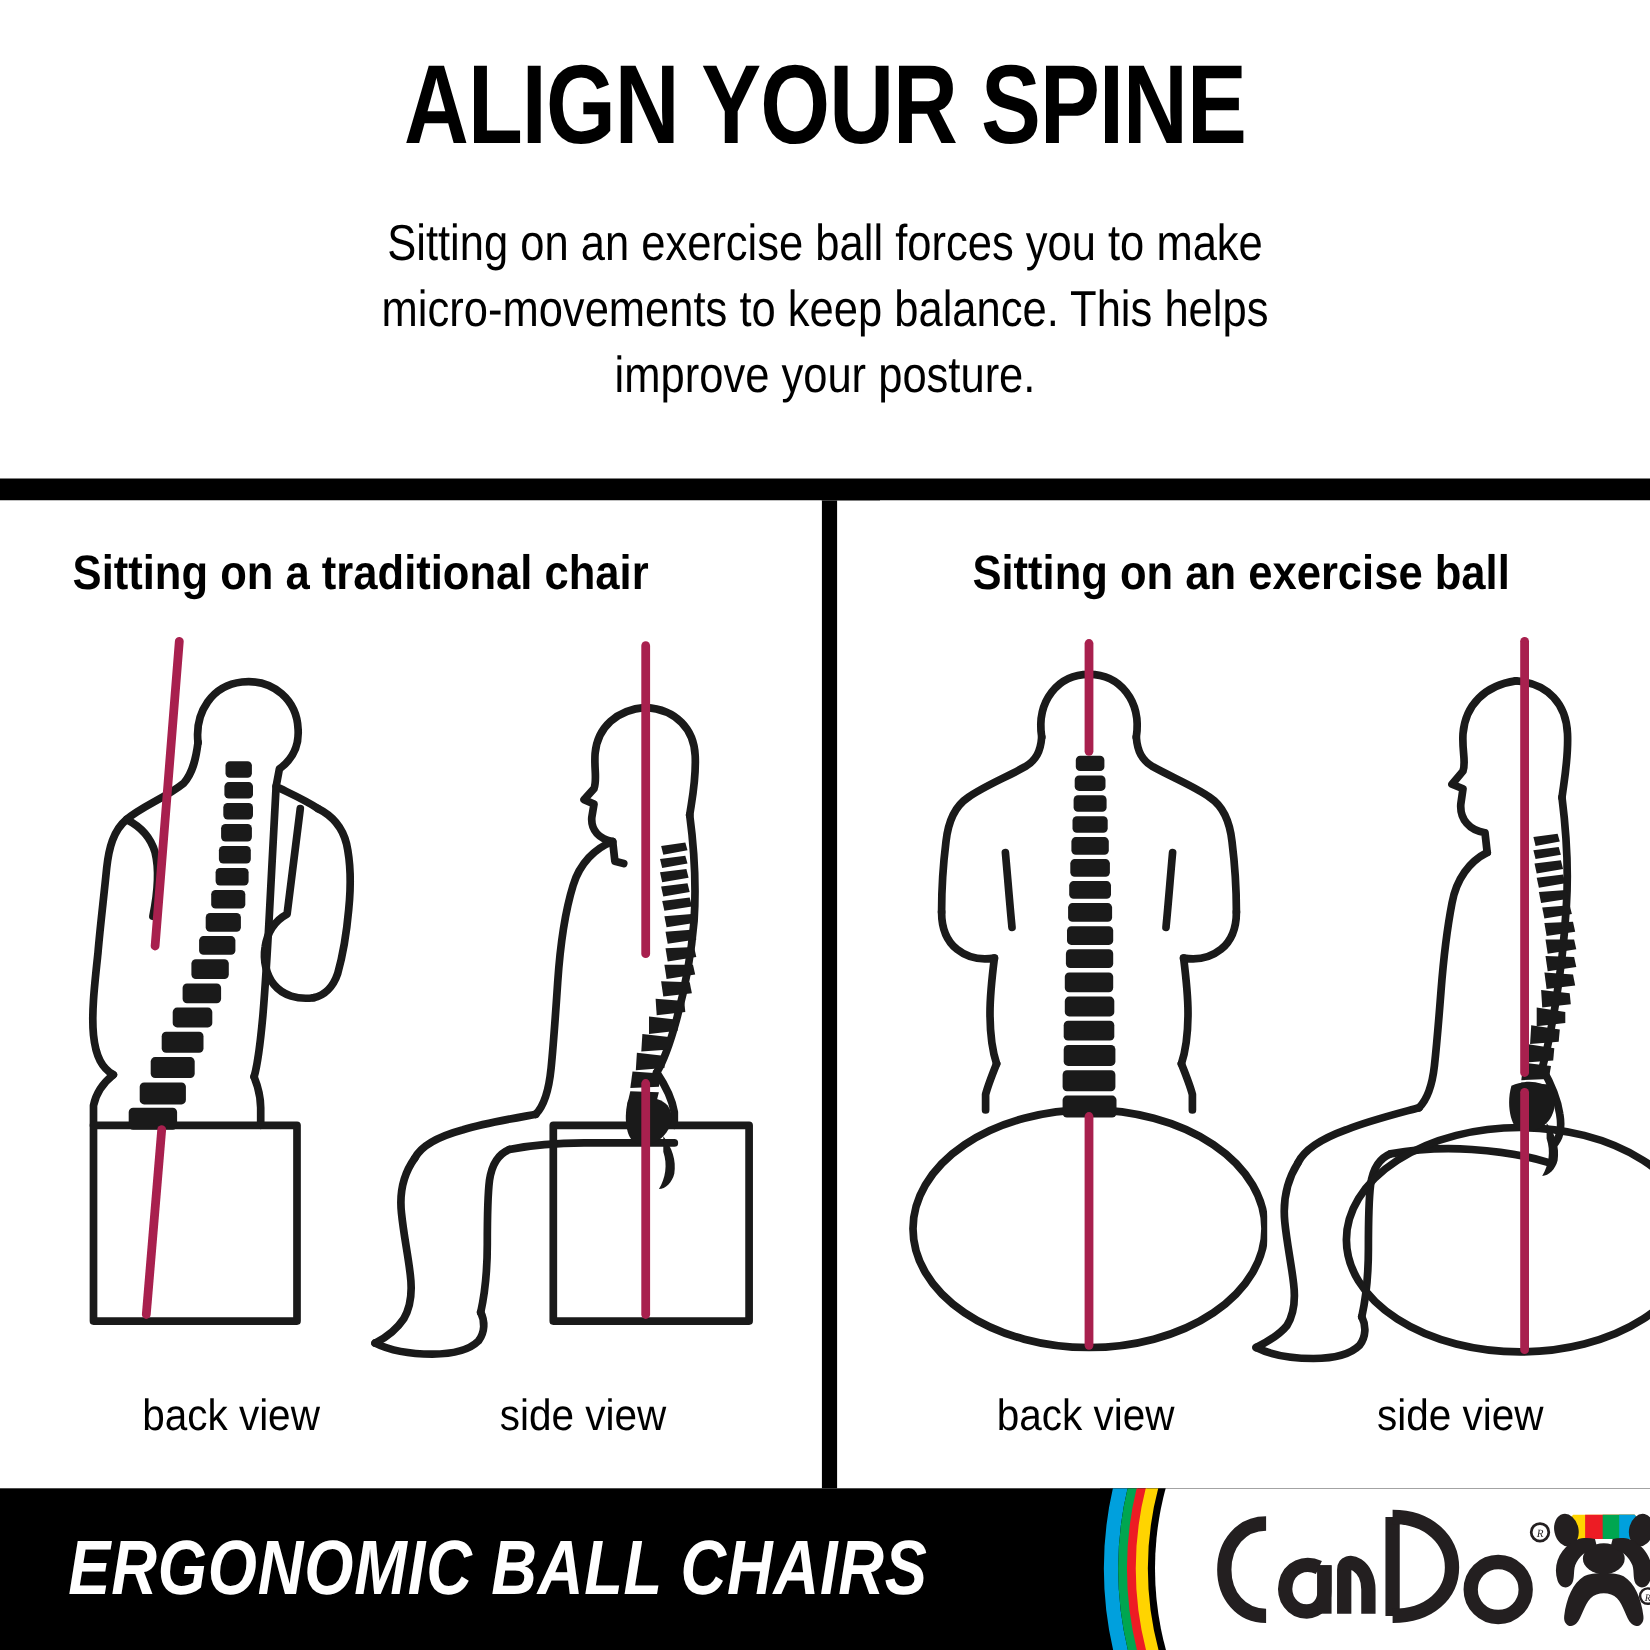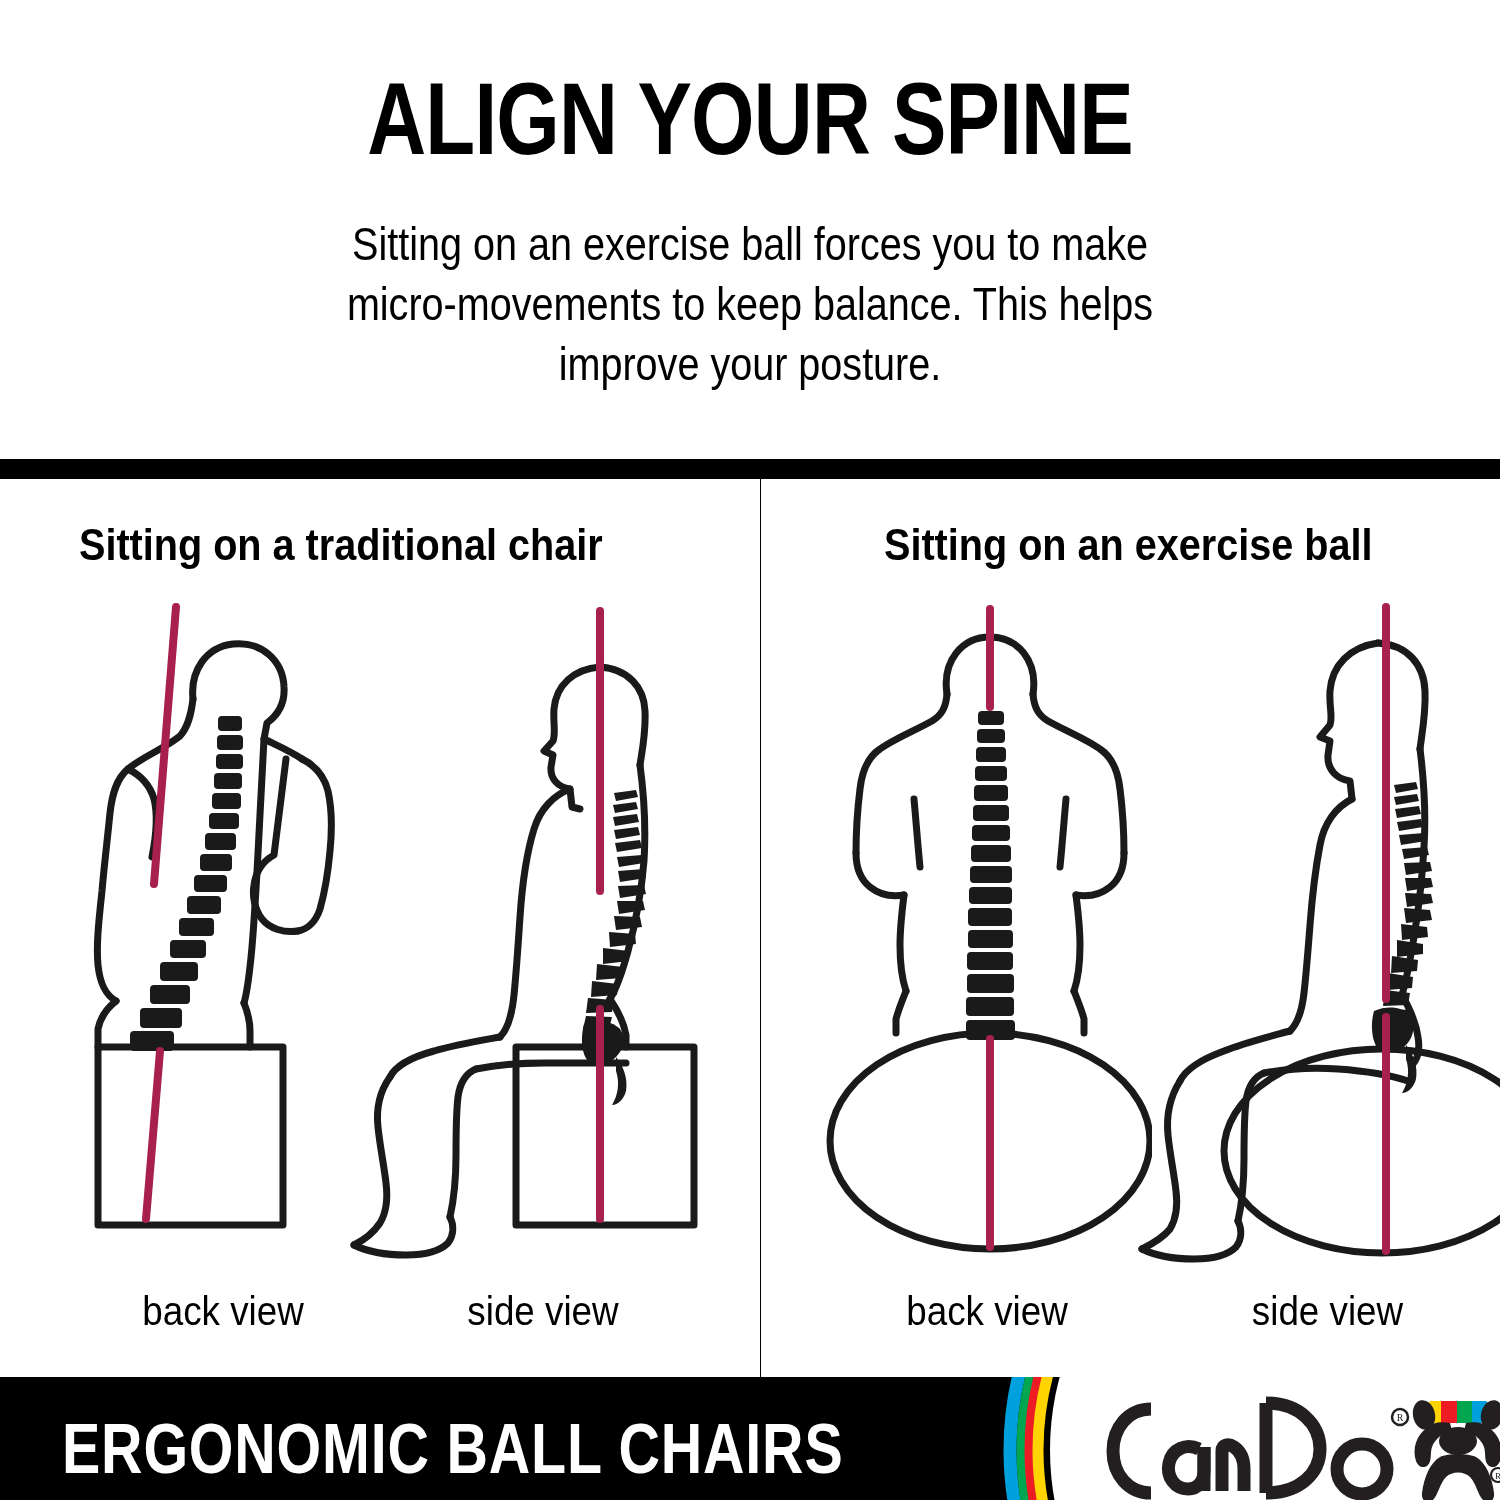--- a/index.html
+++ b/index.html
@@ -1,21 +1,21 @@
 <!DOCTYPE html>
 <html><head>
 <meta charset="utf-8">
 <style>
   html,body{margin:0;padding:0;background:#fff;}
   body{
     width:1500px;height:1500px;overflow:hidden;
     font-family:"Liberation Sans","DejaVu Sans",sans-serif;
     color:#000;
   }
-  #page{position:relative;width:1500px;height:1200px;background:#ffffff;margin-top:24px;}
+  #page{position:relative;width:1500px;height:1200px;background:#ffffff;}
 
   
   #header{position:absolute;left:0;top:0;width:1500px;height:435px;background:#fff;}
   #title{
     position:absolute;left:0;top:42px;width:1500px;text-align:center;
     font-family:"Liberation Sans Narrow","Liberation Sans",sans-serif;
     font-weight:bold;font-size:102px;line-height:106px;letter-spacing:-1px;
     transform:scaleX(0.80);transform-origin:50% 50%;
     color:#000;white-space:nowrap;
   }
@@ -26,21 +26,21 @@
     transform:scaleX(0.86);transform-origin:50% 0;
     color:#000;
   }
 
   
   #rule-top{position:absolute;left:0;top:435px;width:1500px;height:20px;background:#000;}
   #rule-mid{position:absolute;left:747px;top:455px;width:14px;height:898px;background:#000;}
 
   
   .panel{position:absolute;top:455px;height:898px;background:#fff;}
-  #panel-left{left:13px;width:747px;}
+  #panel-left{left:0;width:747px;}
   #panel-right{left:800px;width:739px;}
   .panel-heading{
     position:absolute;top:42px;
     font-family:"Liberation Sans Narrow","Liberation Sans",sans-serif;
     font-weight:bold;font-size:44px;line-height:48px;white-space:nowrap;
     transform:scaleX(0.90);transform-origin:0 0;
     color:#000;
   }
   #panel-left .panel-heading{left:66px;}
   #panel-right .panel-heading{left:84px;}
@@ -48,21 +48,21 @@
   .fig{position:absolute;}
   .caption{
     position:absolute;text-align:center;
     font-family:"Liberation Sans Narrow","Liberation Sans",sans-serif;
     font-weight:normal;font-size:40px;line-height:44px;
     transform:scaleX(0.92);transform-origin:50% 0;
     color:#000;white-space:nowrap;
   }
 
   
-  #banner{position:absolute;left:0;top:1353px;width:1500px;height:147px;background:#000;overflow:hidden;}
+  #banner{position:absolute;left:0;top:1353px;width:1500px;height:147px;background:#000;overflow:hidden;font-style:italic;}
   #banner-text{
     position:absolute;left:62px;top:34px;
     font-family:"Liberation Sans Narrow","Liberation Sans",sans-serif;
     font-weight:bold;font-size:70px;line-height:76px;letter-spacing:1px;
     transform:scaleX(0.82);transform-origin:0 0;
     color:#ffffff;white-space:nowrap;
   }
   #logo-plate{position:absolute;left:1000px;top:0;width:500px;height:147px;}
   #logo-svg{display:block;}
 </style>

